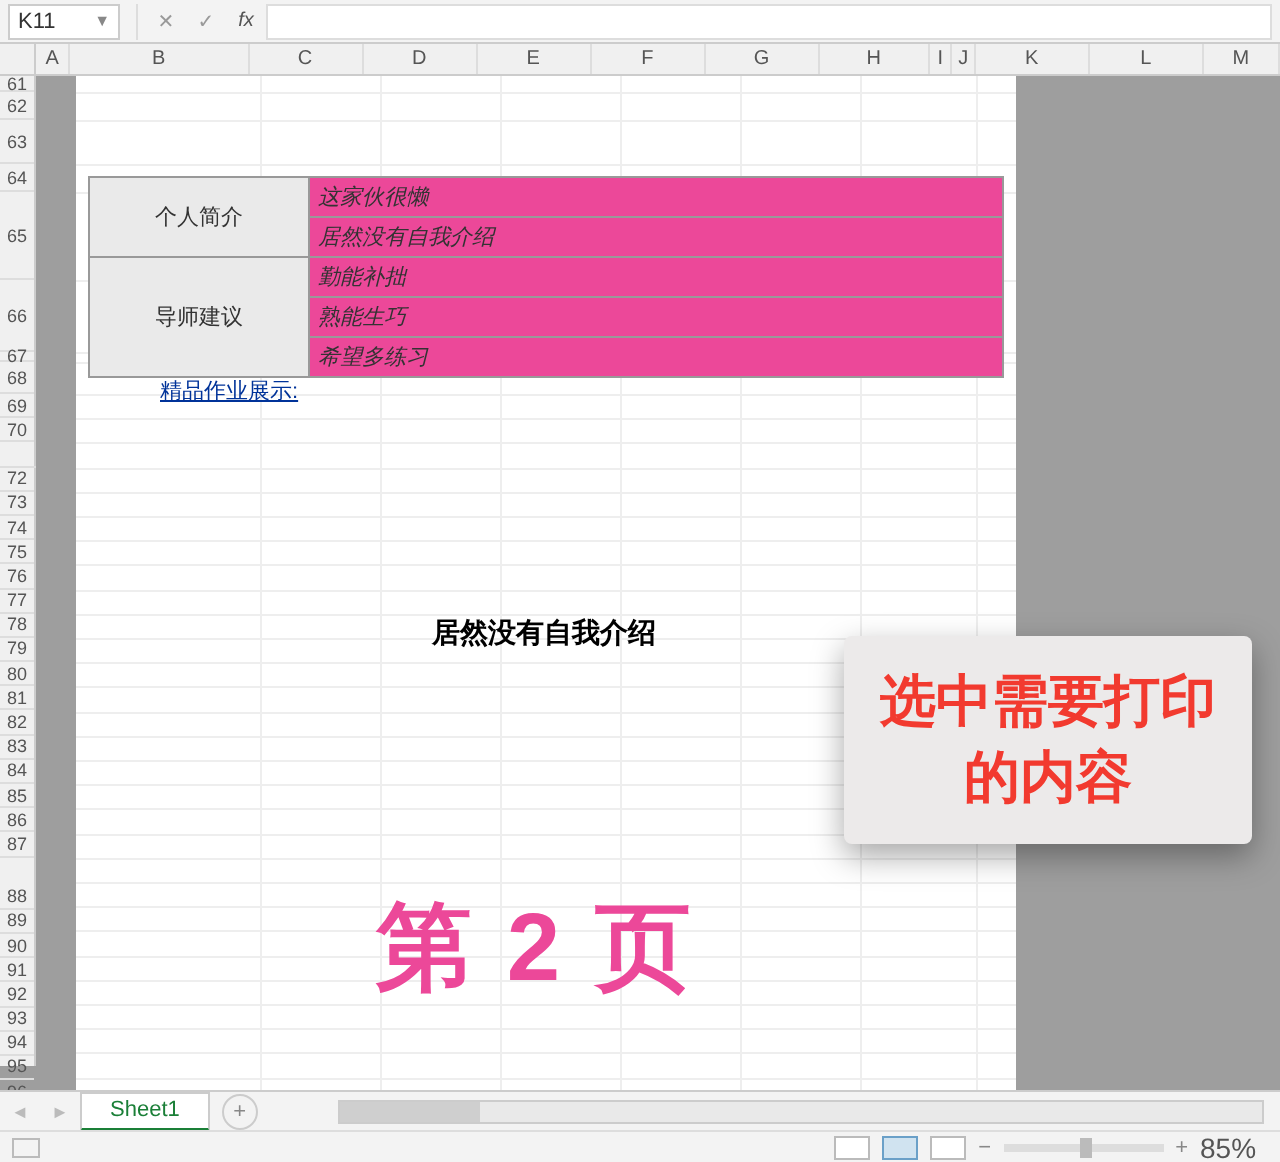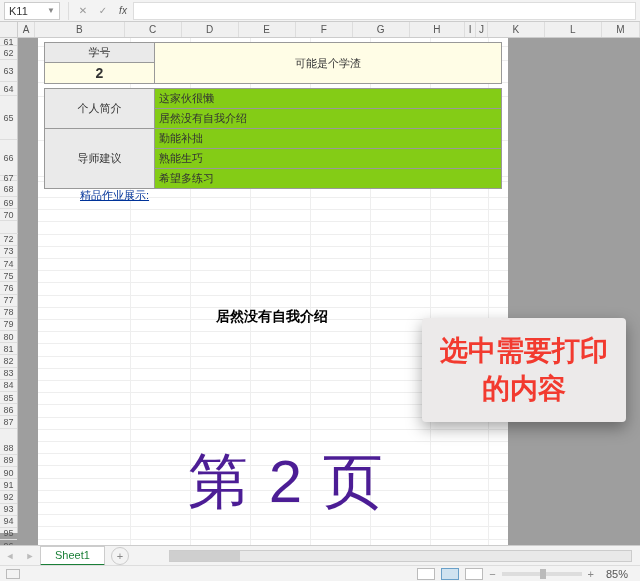--- a/index.html
+++ b/index.html
@@ -28,44 +28,44 @@
   .gridlines { position: absolute; inset: 0; pointer-events: none; }
   .vline { position: absolute; top: 0; bottom: 0; width: 1px; background: #eee; }
   .hline { position: absolute; left: 0; right: 0; height: 1px; background: #eee; }
 
   
   .tbl { position: absolute; border-collapse: collapse; font-size: 11px; }
   .tbl td, .tbl th { border: 1px solid #999; padding: 2px 4px; }
   .hdr-cell { background: #eaeaea; text-align: center; font-weight: normal; }
   .num-cell { background: #fffde6; text-align: center; font-size: 14px; font-weight: bold; }
   .yel-cell { background: #fffde6; text-align: center; }
-  .txt-cell { background: #84cc16; }
+  .txt-cell { background: #ec4899; font-style: italic; }
 
   .link-txt { position: absolute; color: #003399; text-decoration: underline; font-size: 11px; }
   .big-msg { position: absolute; font-weight: bold; font-size: 14px; color: #000; }
-  .watermark { position: absolute; font-size: 60px; color: #4c1d95; font-weight: normal; letter-spacing: 2px; }
+  .watermark { position: absolute; font-size: 48px; color: #ec4899; font-weight: bold; letter-spacing: 2px; }
 
   .grayout { position: absolute; background: #9e9e9e; }
 
   .callout { position: absolute; background: #eceaea; color: #f23a2f; font-size: 28px; font-weight: bold; padding: 14px 18px; border-radius: 4px; box-shadow: 0 6px 16px rgba(0,0,0,0.35); text-align: center; line-height: 1.35; }
 
   
   .tabrow { position: absolute; left: 0; right: 0; bottom: 16px; height: 20px; background: #f3f3f3; border-top: 1px solid #ccc; display: flex; align-items: center; }
   .tab-nav { width: 20px; height: 18px; display: flex; align-items: center; justify-content: center; color: #bbb; font-size: 9px; }
   .tab { height: 20px; padding: 0 14px; background: #fff; border: 1px solid #ccc; border-bottom: 2px solid #1a7f37; display: flex; align-items: center; font-size: 11px; color: #1a7f37; }
   .addtab { width: 18px; height: 18px; border: 1px solid #ccc; border-radius: 50%; display: flex; align-items: center; justify-content: center; margin-left: 6px; font-size: 11px; color: #888; }
   .hscroll { flex: 1; margin: 0 8px 0 40px; height: 12px; background: #e9e9e9; border: 1px solid #ccc; position: relative; }
   .hthumb { position: absolute; left: 0; top: 0; bottom: 0; width: 70px; background: #cfcfcf; }
 
   .status { position: absolute; left: 0; right: 0; bottom: 0; height: 16px; background: #f3f3f3; border-top: 1px solid #ddd; display: flex; align-items: center; justify-content: flex-end; padding: 0 6px; gap: 6px; }
   .viewbtn { width: 18px; height: 12px; border: 1px solid #bbb; background: #fff; }
   .viewbtn.active { background: #d0e3f0; border-color: #6aa0c8; }
   .zslider { width: 80px; height: 4px; background: #ddd; position: relative; }
   .zslider .zt { position: absolute; top: -3px; left: 38px; width: 6px; height: 10px; background: #bbb; }
-  .zoompct { font-size: 11px; color: #555; width: 34px; text-align: center; }
+  .zoompct { font-size: 14px; color: #555; width: 34px; text-align: left; }
   .status .sb-left { margin-right: auto; width: 14px; height: 10px; border: 1px solid #bbb; }
 </style>
 </head>
 <body>
 
 <div class="fbar">
   <div class="namebox">
     <span>K11</span>
     <span class="caret">▼</span>
   </div>
@@ -183,31 +183,20 @@
           <div class="hline" style="top: 537.2px;"></div>
           <div class="vline" style="left: 92px;"></div>
           <div class="vline" style="left: 152px;"></div>
           <div class="vline" style="left: 212px;"></div>
           <div class="vline" style="left: 272px;"></div>
           <div class="vline" style="left: 332px;"></div>
           <div class="vline" style="left: 392px;"></div>
           <div class="vline" style="left: 450px;"></div>
         </div>
 
-      <table class="tbl" style="left:6px; top:4px; width:458px">
-        <tbody>
-            <tr>
-          <td class="hdr-cell" style="width:110px">学号</td>
-          <td class="yel-cell" rowspan="2" style="width:348px">可能是个学渣</td>
-        </tr>
-        <tr>
-          <td class="num-cell">2</td>
-        </tr>
-      </tbody>
-        </table>
 
       <table class="tbl" style="left:6px; top:50px; width:458px">
         <tbody>
             <tr>
           <td class="hdr-cell" rowspan="2" style="width:110px">个人简介</td>
           <td class="txt-cell">这家伙很懒</td>
         </tr>
         <tr>
               <td class="txt-cell">居然没有自我介绍</td>
             </tr>

